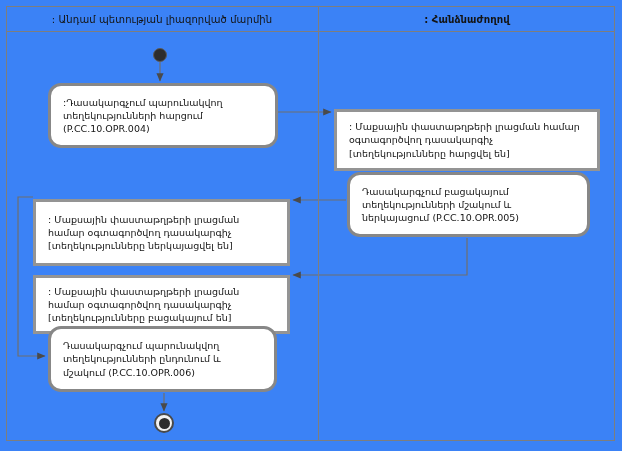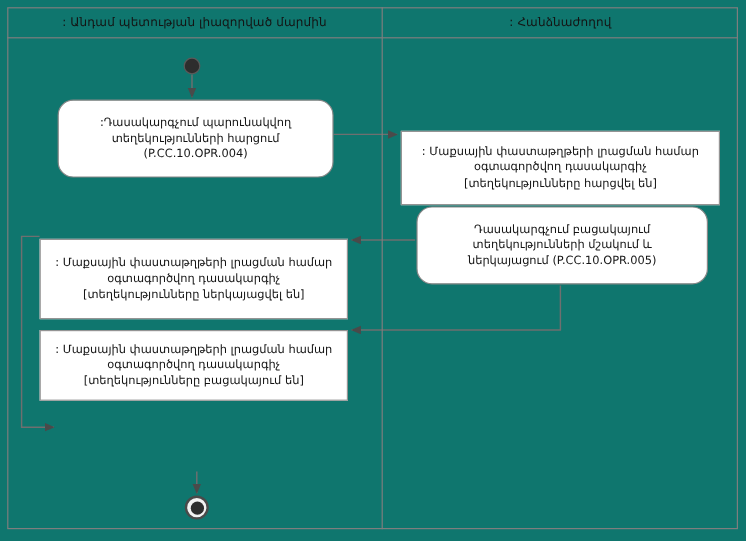--- a/index.html
+++ b/index.html
@@ -1,43 +1,43 @@
 <!DOCTYPE html>
 <html><head>
 <meta charset="utf-8">
 <style>
   html,body { margin:0; padding:0; background:#ffffff; }
   .page {
     position:relative; width:622px; height:451px;
-    background:#0f766e; overflow:hidden;
+    background:#3b82f6; overflow:hidden;
     font-family:"DejaVu Sans", sans-serif; color:#141414;
   }
   .frame {
     position:absolute; left:6px; top:6px; width:609px; height:435px;
     border:1px solid #7e7e7e; box-sizing:border-box; background:transparent;
   }
   .lane-divider {
     position:absolute; left:318px; top:6px; width:1px; height:435px; background:#7e7e7e;
   }
   .header-bottom {
     position:absolute; left:6px; top:31px; width:609px; height:1px; background:#7e7e7e;
   }
   .lane-header {
     position:absolute; top:7px; height:24px;
     display:flex; align-items:center; justify-content:center;
     font-size:10px; letter-spacing:0.1px; white-space:nowrap;
   }
   .lane-header.left  { left:6px;  width:312px; }
-  .lane-header.right { left:319px; width:296px; }
+  .lane-header.right { left:319px; width:296px;font-weight:bold; }
 
   .node {
     position:absolute; box-sizing:border-box; background:#ffffff;
-    border:1px solid #a3a3a3;
+    border:3px solid #a3a3a3;
     display:flex; align-items:center; justify-content:center;
-    text-align:center; font-size:9.5px; line-height:1.4;
+    text-align:left; font-size:9.5px; line-height:1.4;
     padding:4px 12px;
   }
   .action { border-radius:13px; border-color:#878787; }
   .object { border-radius:0; border-color:#949494;margin-top:23px; }
 
   .act004 { left:48px;  top:83px;  width:230px; height:65px; }
   .objRequested { left:334px; top:86px;  width:266px; height:62px; }
   .act005 { left:347px; top:172px; width:243px; height:65px; }
   .objPresented { left:33px;  top:176px; width:257px; height:67px; }
   .objAbsent { left:33px;  top:252px; width:257px; height:59px; }
@@ -96,18 +96,19 @@
   <div class="node action act004">:Դասակարգչում պարունակվող տեղեկությունների հարցում (P.CC.10.OPR.004)</div>
 
   <div class="node object objRequested">: Մաքսային փաստաթղթերի լրացման համար օգտագործվող դասակարգիչ [տեղեկությունները հարցվել են]</div>
 
   <div class="node action act005">Դասակարգչում բացակայում տեղեկությունների մշակում և ներկայացում (P.CC.10.OPR.005)</div>
 
   <div class="node object objPresented">: Մաքսային փաստաթղթերի լրացման համար օգտագործվող դասակարգիչ [տեղեկությունները ներկայացվել են]</div>
 
   <div class="node object objAbsent">: Մաքսային փաստաթղթերի լրացման համար օգտագործվող դասակարգիչ [տեղեկությունները բացակայում են]</div>
 
+  <div class="node action act006">Դասակարգչում պարունակվող տեղեկությունների ընդունում և մշակում (P.CC.10.OPR.006)</div>
 
   <div class="final-node">
     <div class="inner"></div>
   </div>
 
 </div>
 
 </body></html>

